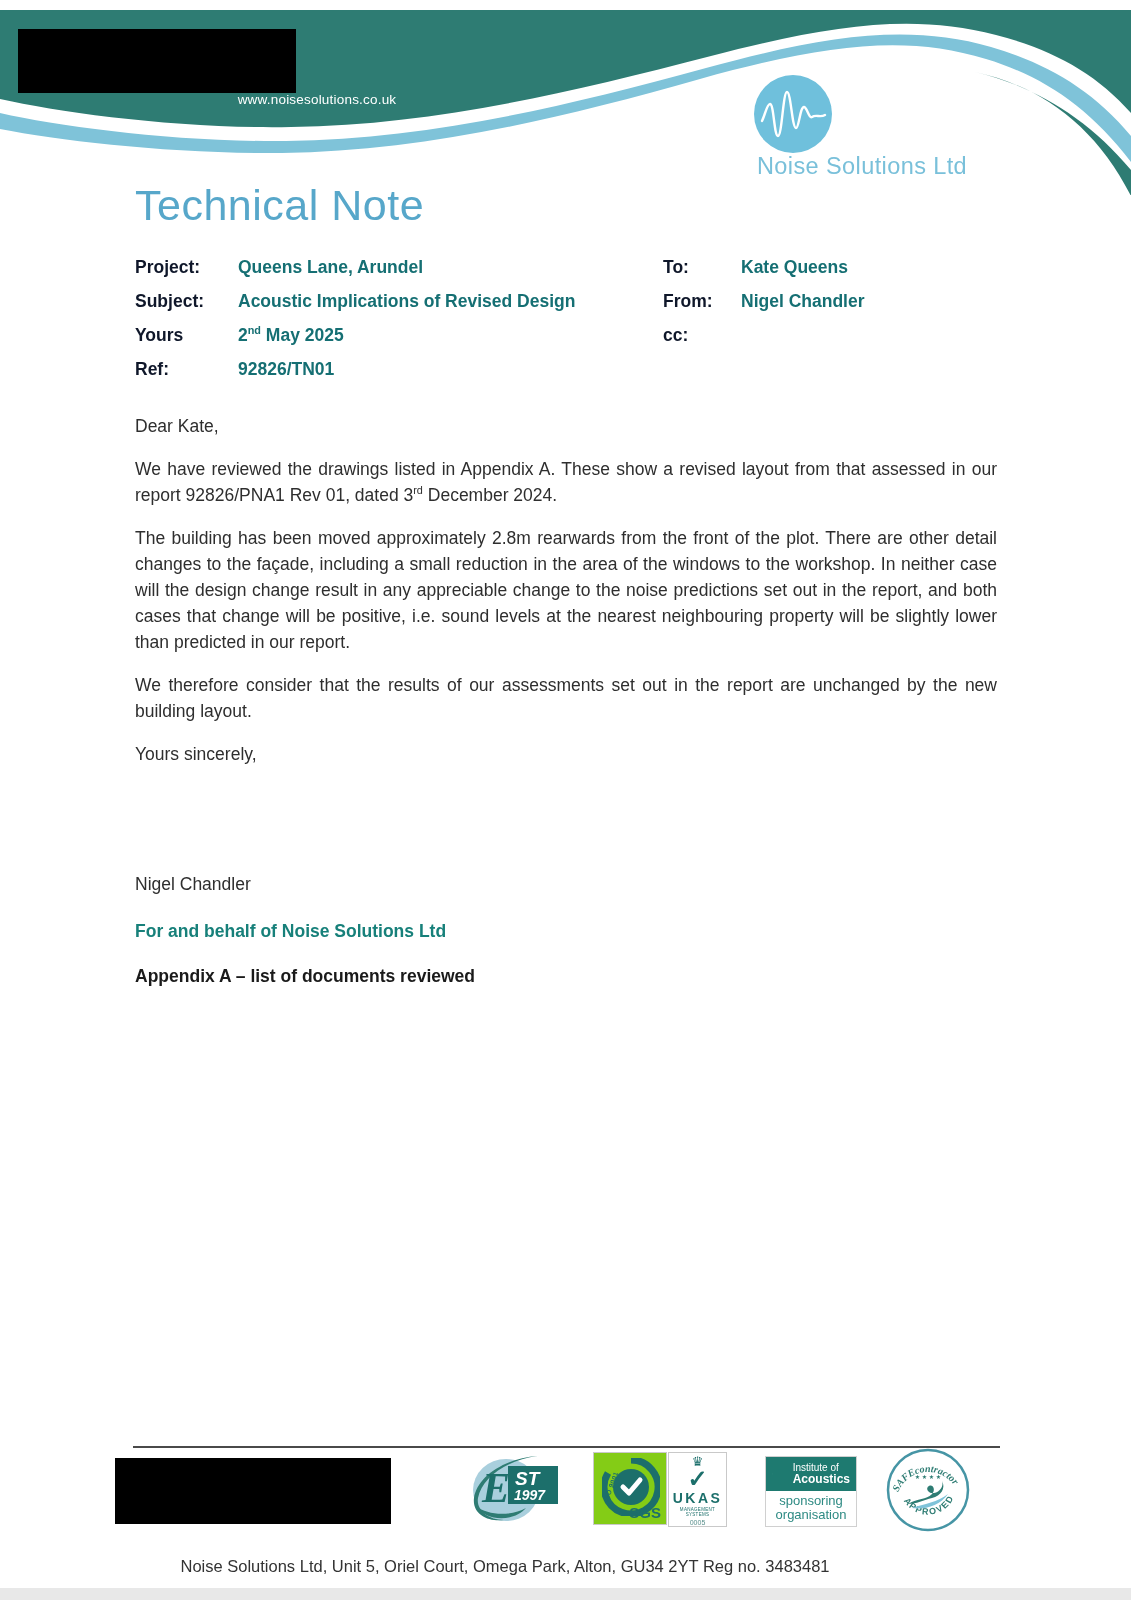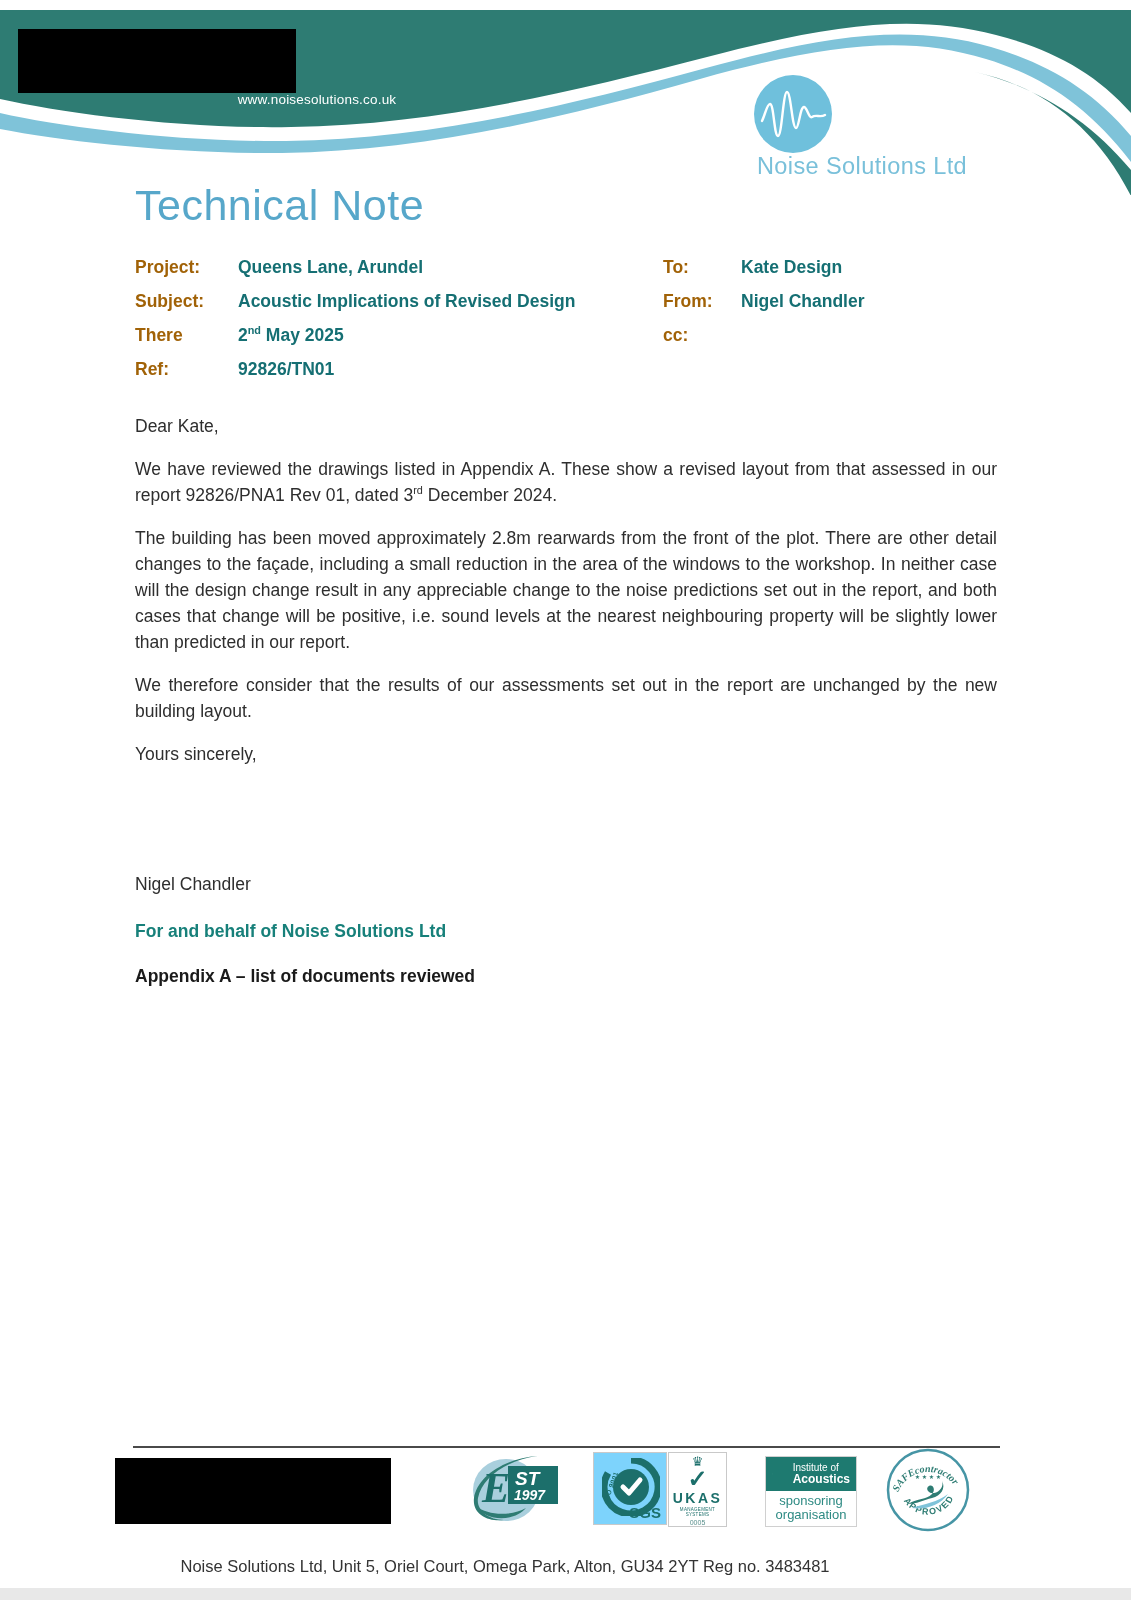--- a/index.html
+++ b/index.html
@@ -34,21 +34,21 @@
   .doc-title {
     font-size:43px; font-weight:normal; color:#57a7ca; letter-spacing:.5px; line-height:1.05;
   }
   .meta-grid {
     margin-top:29px;
     display:grid;
     grid-template-columns:103px 425px 78px auto;
     row-gap:13px;
     font-size:17.5px; font-weight:bold; line-height:21px;
   }
-  .meta-label { color:#a16207; }
+  .meta-label { color:#0f172a; }
   .meta-value { color:#156f73; }
   sup { font-size:62%; vertical-align:super; line-height:0; }
 
   .letter { margin-top:33px; color:#2e2e2e; font-size:17.5px; line-height:26px; }
   .letter p { margin-bottom:12px; text-align:justify;margin-top:17px; }
   .letter p.no-justify { text-align:left; }
   .sig-space { height:92px; }
   .signatory { font-size:17.5px; color:#2e2e2e; }
   .behalf { margin-top:21px; font-size:17.5px; font-weight:bold; color:#17807a; }
   .appendix-heading { margin-top:19px; font-size:17.5px; font-weight:bold; color:#1a1a1a; }
@@ -60,21 +60,21 @@
   .redaction-footer {
     position:absolute; left:115px; top:1458px; width:276px; height:66px; background:#000;
   }
   .address {
     position:absolute; left:135px; top:1557px; width:740px;
     text-align:center; font-size:16.5px; color:#333;
   }
   .badge { position:absolute; }
   .badge-est { left:468px; top:1450px; }
   .badge-sgs {
-    left:593px; top:1452px; width:74px; height:73px; background:#7dd3fc;
+    left:593px; top:1452px; width:74px; height:73px; background:#84cc16;
     border:1px solid #c9c9c9; position:absolute;
   }
   .sgs-iso {
     position:absolute; left:1px; top:30px; transform:rotate(-70deg);
     font-size:6.5px; font-weight:bold; color:#1c6f6b; letter-spacing:.5px;
   }
   .sgs-name {
     position:absolute; right:5px; bottom:3px; font-size:15px; font-weight:bold; color:#1c6f6b;
   }
   .sgs-ring { position:absolute; left:8px; top:5px; }
@@ -124,28 +124,28 @@
   </div>
 
   <div class="main">
     <h1 class="doc-title">Technical Note</h1>
 
     <div class="meta-grid">
 
       <span class="meta-label">Project:</span>
       <span class="meta-value">Queens Lane, Arundel</span>
       <span class="meta-label">To:</span>
-      <span class="meta-value">Kate Design</span>
+      <span class="meta-value">Kate Queens</span>
 
       <span class="meta-label">Subject:</span>
       <span class="meta-value">Acoustic Implications of Revised Design</span>
       <span class="meta-label">From:</span>
       <span class="meta-value">Nigel Chandler</span>
 
-      <span class="meta-label">There</span>
+      <span class="meta-label">Yours</span>
       <span class="meta-value"><span>2</span><sup>nd</sup><span> May 2025</span></span>
       <span class="meta-label">cc:</span>
       <span class="meta-value"></span>
 
       <span class="meta-label">Ref:</span>
       <span class="meta-value">92826/TN01</span>
       <span></span>
         <span></span>
     </div>
 

